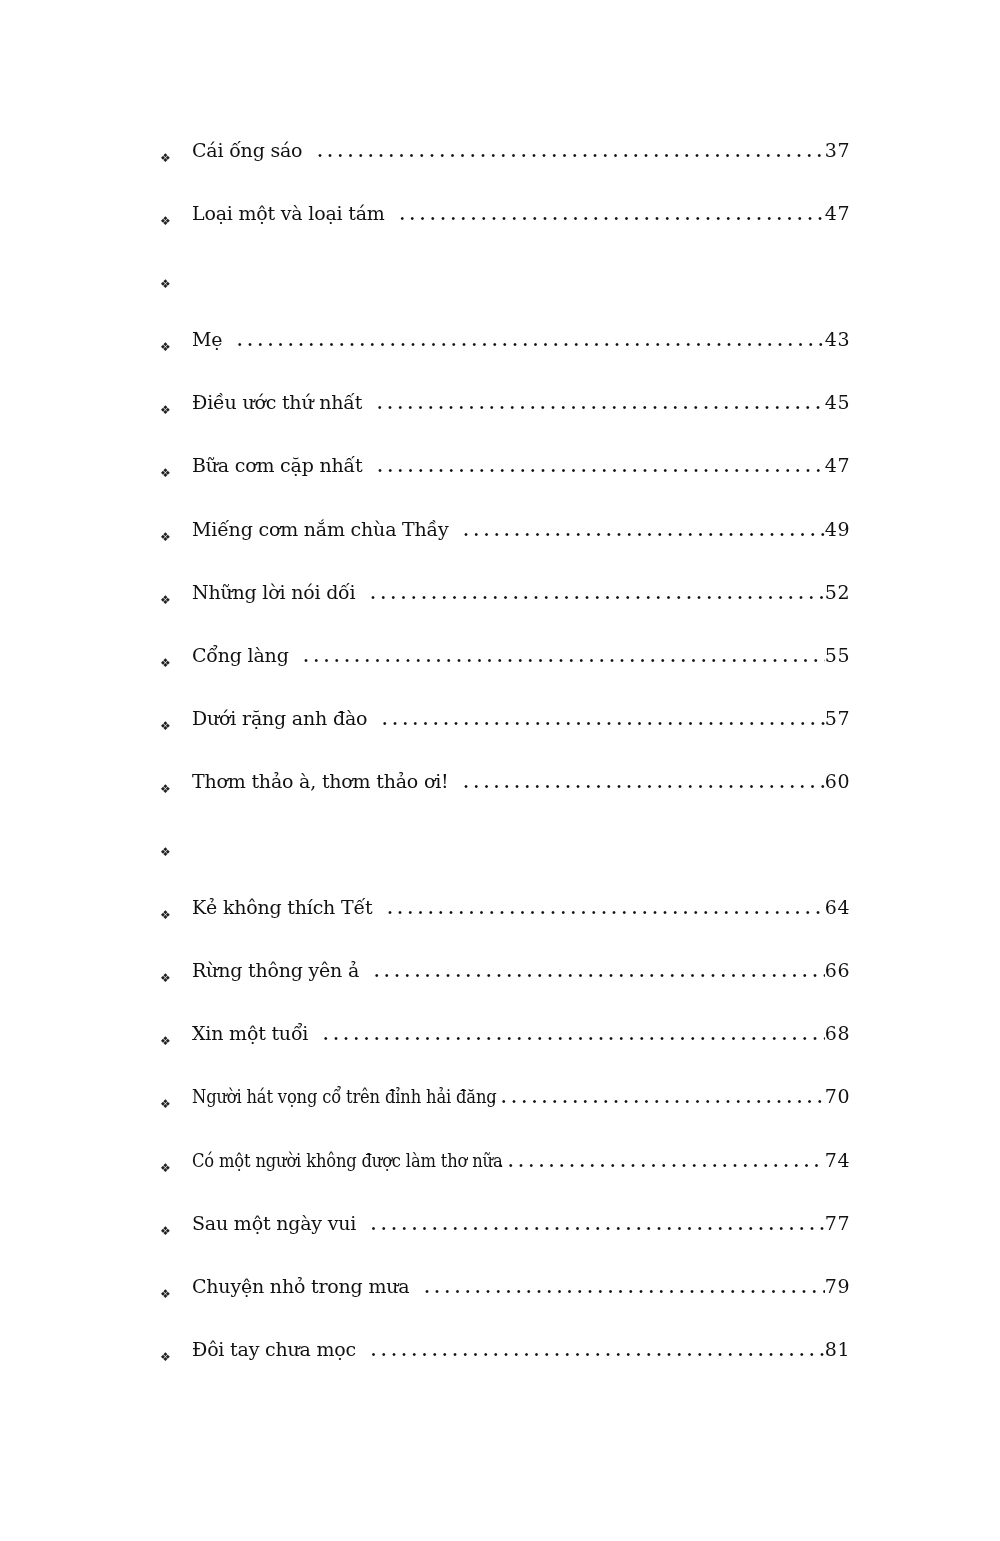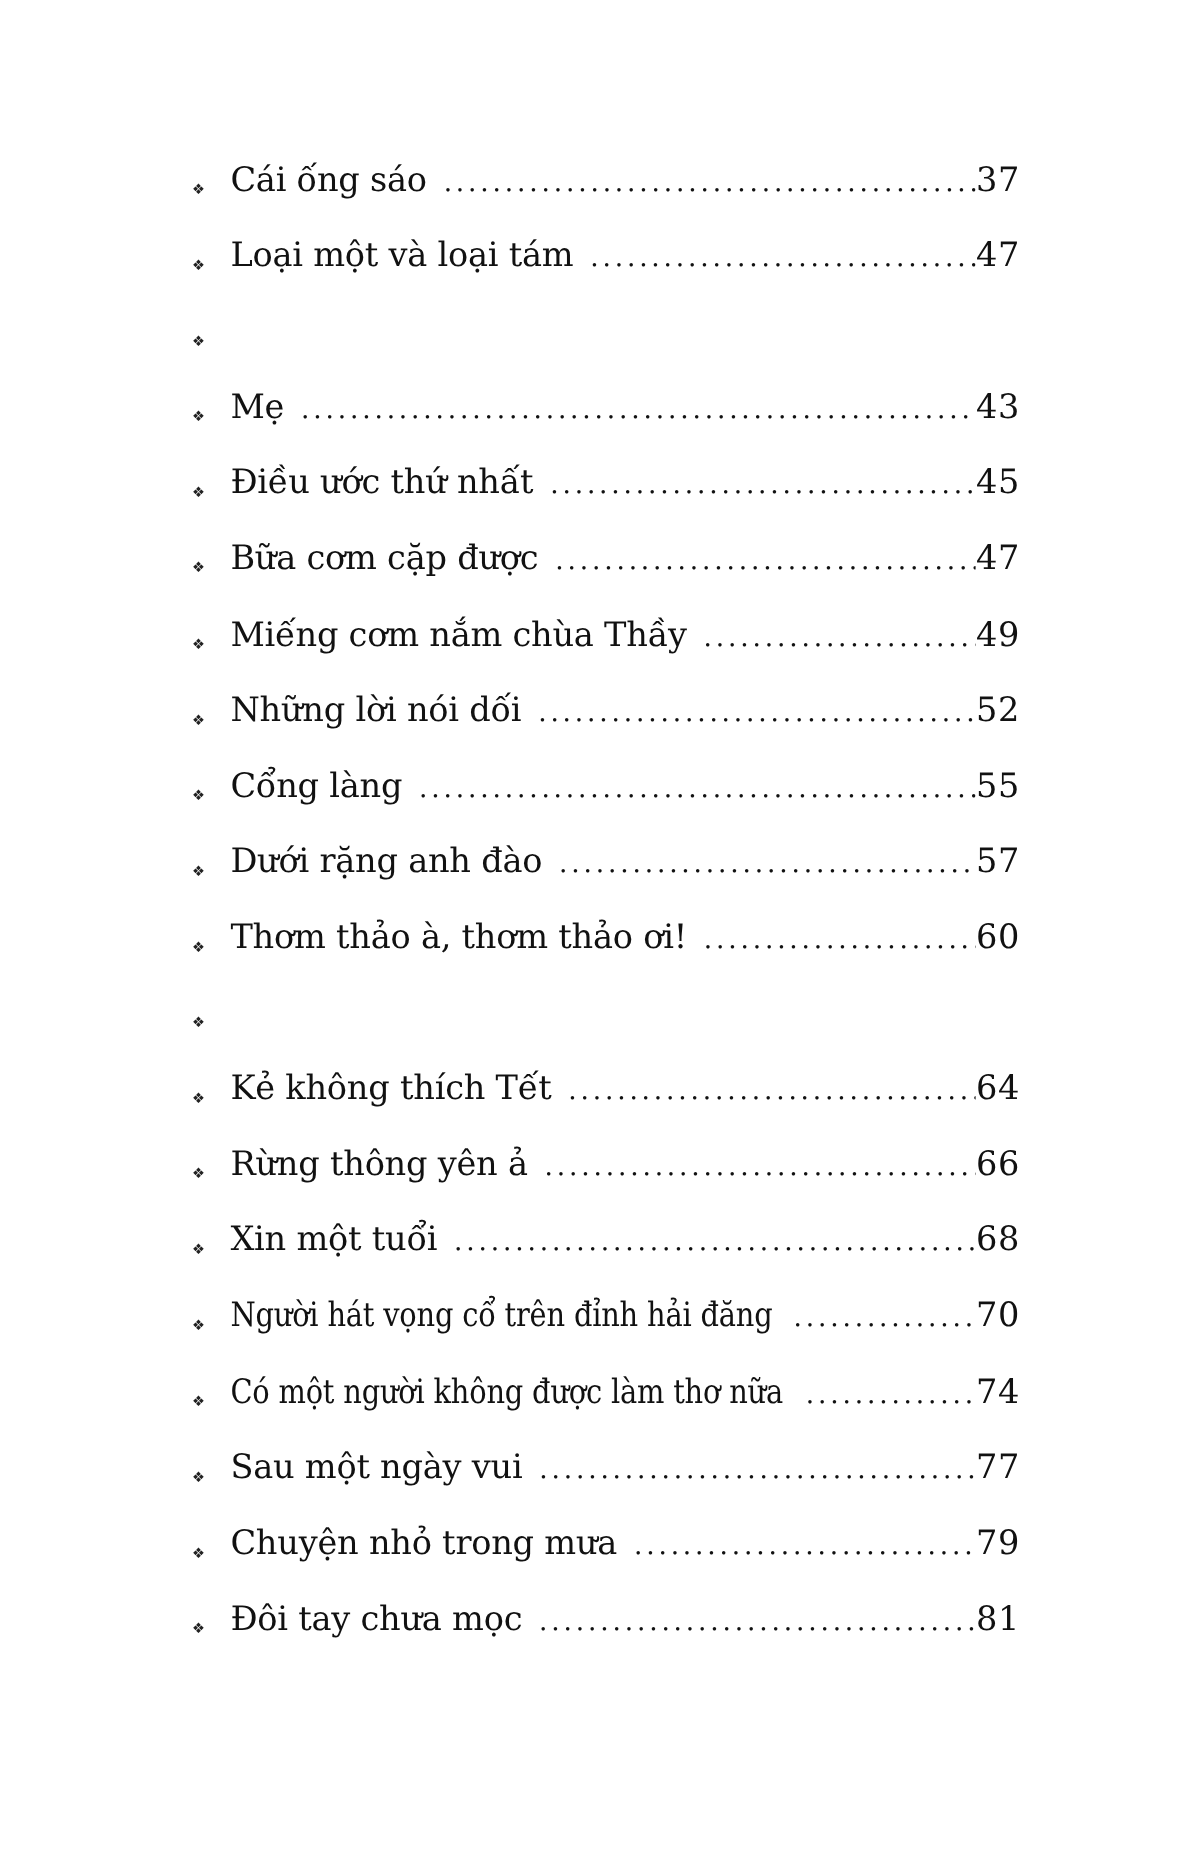--- a/index.html
+++ b/index.html
@@ -44,21 +44,21 @@
       font-size: 12px;
       line-height: 32px;
       padding-top: 14px;
       color: #222222;
       font-family: "DejaVu Sans", sans-serif;
     }
     .entry-row {
       flex: 1 1 auto;
       display: flex;
       align-items: baseline;
-      font-size: 28px;
+      font-size: 19px;
       line-height: 44px;
       white-space: nowrap;
       overflow: hidden;
     }
     .entry-title {
       flex: 0 0 auto;
       padding-right: 14px;
       letter-spacing: -0.2px;
     }
     .entry-title.condensed {
@@ -128,21 +128,21 @@
       <div class="entry-row">
         <span class="entry-title">Điều ước thứ nhất</span>
         <span class="leader"></span>
         <span class="page-number">45</span>
       </div>
     </li>
 
     <li class="toc-entry">
       <span class="bullet">❖</span>
       <div class="entry-row">
-        <span class="entry-title">Bữa cơm cặp được</span>
+        <span class="entry-title">Bữa cơm cặp nhất</span>
         <span class="leader"></span>
         <span class="page-number">47</span>
       </div>
     </li>
 
     <li class="toc-entry">
       <span class="bullet">❖</span>
       <div class="entry-row">
         <span class="entry-title">Miếng cơm nắm chùa Thầy</span>
         <span class="leader"></span>

